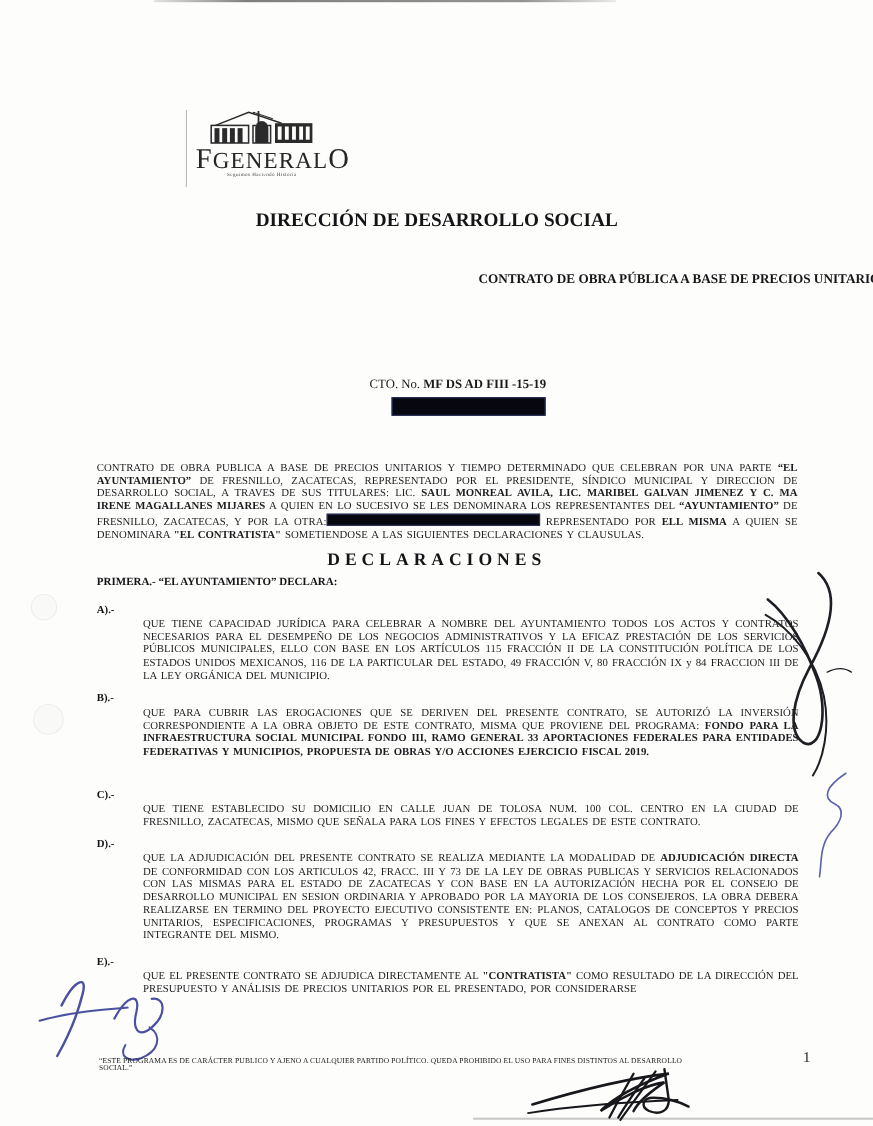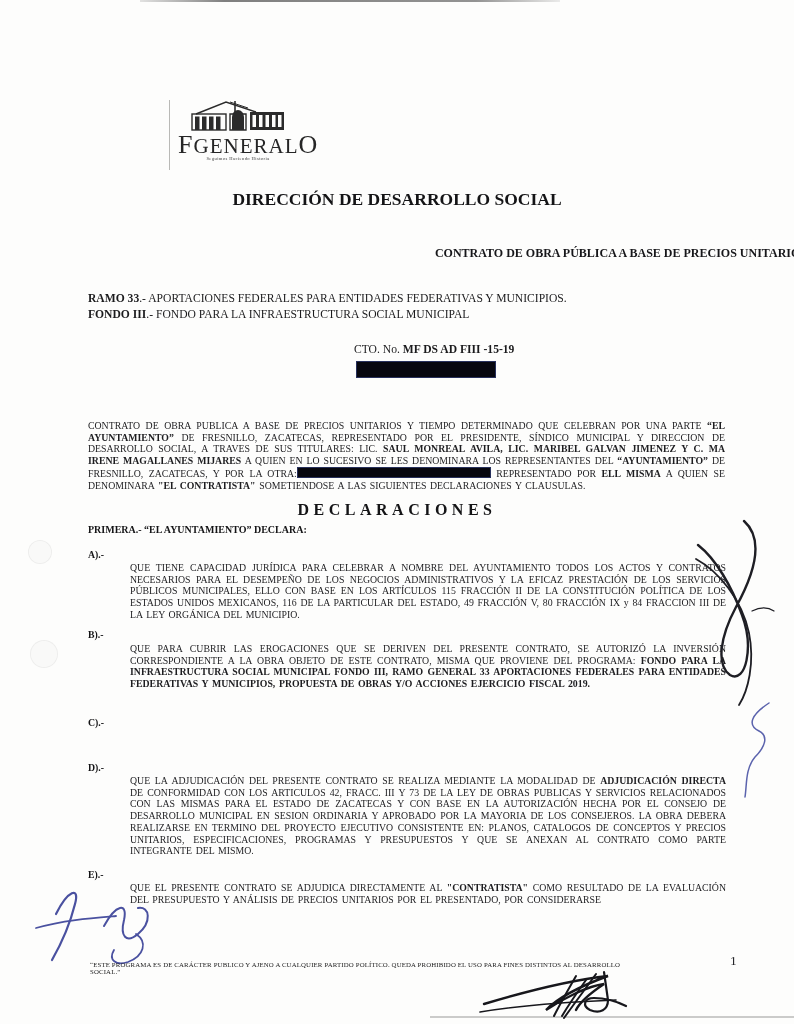--- a/index.html
+++ b/index.html
@@ -26,21 +26,21 @@
   .fres-tag{font-size:4.6px;letter-spacing:.4px;color:#3a3a3a;margin-top:0;}
   .crest-wrap{left:88px;top:94px;width:72px;text-align:center;color:#2d2d2d;}
   .crest-label{font-size:4.8px;letter-spacing:.3px;margin-top:1px;}
   .crest-years{font-size:8.5px;font-weight:bold;letter-spacing:.5px;}
   .title{left:0;top:188px;width:794px;text-align:center;font-weight:bold;
     font-size:17.5px;line-height:22px;color:#141416;}
   .subtitle{left:0;top:246px;width:794px;text-align:right;font-weight:bold;
     font-size:12px;color:#17171a;margin-left:13px;}
   
   .ramo{left:88px;top:291px;width:645px;font-size:11.6px;line-height:16px;color:#1b1b1d;}
-  .cto{left:354px;top:343px;font-size:11.6px;color:#1b1b1d;}
+  .cto{left:336px;top:343px;font-size:11.6px;color:#1b1b1d;}
   .redact-block{left:356px;top:361px;width:138px;height:15px;
     background:#07070f;border:1.5px solid #27305c;}
   
   .para{font-size:9.8px;line-height:11.7px;text-align:justify;word-spacing:1.2px;color:#1d1d20;}
   .intro{left:88px;top:420px;width:637px;}
   .redact-inline{display:inline-block;width:192px;height:9px;background:#07070f;
     border:1px solid #27305c;vertical-align:-1px;}
   .decl-title{left:0;top:501px;width:794px;text-align:center;font-weight:bold;
     font-size:16px;letter-spacing:4.5px;color:#141416;}
   .primera{left:88px;top:524px;font-weight:bold;font-size:10px;color:#141416;}
@@ -90,53 +90,50 @@
     </svg>
     <div class="fres-name"><span class="cap">F</span><span>GENERAL</span><span class="cap">O</span></div>
     <div class="fres-tag">Seguimos Haciendo Historia</div>
   </div>
 
   <div class="abs title">
     <div>DIRECCIÓN DE DESARROLLO SOCIAL</div>
   </div>
   <div class="abs subtitle">CONTRATO DE OBRA PÚBLICA A BASE DE PRECIOS UNITARIOS</div>
 
-  <div class="abs ramo">
-    <div><span class="b">RAMO 33</span><span>.- APORTACIONES FEDERALES PARA ENTIDADES FEDERATIVAS Y MUNICIPIOS.</span></div>
-    <div><span class="b">FONDO III</span><span>.- FONDO PARA LA INFRAESTRUCTURA SOCIAL MUNICIPAL</span></div>
-  </div>
 
   <div class="abs cto"><span>CTO. No. </span><span class="b">MF DS AD FIII -15-19</span></div>
   <div class="abs redact-block"></div>
 
   <div class="abs para intro">
     <span>CONTRATO DE OBRA PUBLICA A BASE DE PRECIOS UNITARIOS Y TIEMPO DETERMINADO QUE CELEBRAN POR UNA PARTE </span><span class="b">“EL AYUNTAMIENTO”</span><span> DE FRESNILLO, ZACATECAS, REPRESENTADO POR EL PRESIDENTE,  SÍNDICO MUNICIPAL Y DIRECCION DE DESARROLLO SOCIAL, A TRAVES DE SUS TITULARES: LIC. </span><span class="b">SAUL MONREAL AVILA,  LIC. MARIBEL GALVAN JIMENEZ Y C. MA IRENE MAGALLANES MIJARES</span><span> A QUIEN EN LO SUCESIVO  SE  LES  DENOMINARA  LOS REPRESENTANTES DEL </span><span class="b">“AYUNTAMIENTO”</span><span> DE FRESNILLO, ZACATECAS, Y POR LA OTRA:</span><span class="redact-inline"></span><span> REPRESENTADO POR </span><span class="b">ELL MISMA</span><span> A  QUIEN SE DENOMINARA </span><span class="b">"EL CONTRATISTA"</span><span> SOMETIENDOSE A LAS  SIGUIENTES DECLARACIONES Y CLAUSULAS.</span>
   </div>
 
   <div class="abs decl-title">DECLARACIONES</div>
   <div class="abs primera">PRIMERA.- “EL AYUNTAMIENTO” DECLARA:</div>
 
   <div class="abs sec-label la">A).-</div>
   <div class="abs para sec-para pa">QUE TIENE CAPACIDAD JURÍDICA PARA CELEBRAR A NOMBRE DEL AYUNTAMIENTO TODOS LOS ACTOS Y CONTRATOS NECESARIOS PARA EL DESEMPEÑO DE LOS NEGOCIOS ADMINISTRATIVOS Y LA EFICAZ PRESTACIÓN DE LOS SERVICIOS PÚBLICOS MUNICIPALES, ELLO CON BASE EN LOS ARTÍCULOS 115 FRACCIÓN II DE LA CONSTITUCIÓN POLÍTICA DE LOS ESTADOS UNIDOS MEXICANOS, 116 DE LA PARTICULAR DEL ESTADO, 49 FRACCIÓN V, 80 FRACCIÓN IX y 84 FRACCION III DE LA LEY ORGÁNICA DEL MUNICIPIO.</div>
 
   <div class="abs sec-label lb">B).-</div>
   <div class="abs para sec-para pb">
     <span>QUE  PARA CUBRIR  LAS EROGACIONES QUE SE  DERIVEN DEL  PRESENTE  CONTRATO,  SE  AUTORIZÓ LA INVERSIÓN CORRESPONDIENTE A LA OBRA  OBJETO DE ESTE CONTRATO, MISMA QUE PROVIENE DEL PROGRAMA: </span><span class="b">FONDO PARA LA INFRAESTRUCTURA SOCIAL MUNICIPAL FONDO III, RAMO GENERAL 33 APORTACIONES FEDERALES PARA ENTIDADES FEDERATIVAS Y MUNICIPIOS, PROPUESTA DE OBRAS Y/O ACCIONES EJERCICIO FISCAL 2019.</span>
   </div>
 
   <div class="abs sec-label lc">C).-</div>
+  <div class="abs para sec-para pc">QUE TIENE  ESTABLECIDO SU DOMICILIO EN  CALLE JUAN DE TOLOSA NUM. 100 COL. CENTRO EN LA CIUDAD DE FRESNILLO, ZACATECAS, MISMO QUE SEÑALA PARA LOS FINES  Y  EFECTOS LEGALES DE  ESTE CONTRATO.</div>
 
   <div class="abs sec-label ld">D).-</div>
   <div class="abs para sec-para pd">
     <span>QUE LA ADJUDICACIÓN DEL PRESENTE CONTRATO SE REALIZA MEDIANTE LA MODALIDAD DE </span><span class="b">ADJUDICACIÓN DIRECTA</span><span> DE CONFORMIDAD CON LOS ARTICULOS 42, FRACC. III Y 73 DE LA LEY DE OBRAS PUBLICAS Y SERVICIOS RELACIONADOS CON LAS MISMAS PARA EL ESTADO DE ZACATECAS Y CON  BASE EN LA AUTORIZACIÓN  HECHA POR EL CONSEJO DE DESARROLLO MUNICIPAL EN SESION ORDINARIA Y APROBADO POR LA MAYORIA DE LOS CONSEJEROS. LA OBRA DEBERA REALIZARSE EN TERMINO DEL PROYECTO EJECUTIVO CONSISTENTE EN: PLANOS, CATALOGOS DE CONCEPTOS Y PRECIOS UNITARIOS, ESPECIFICACIONES, PROGRAMAS Y PRESUPUESTOS Y QUE SE ANEXAN AL CONTRATO COMO PARTE INTEGRANTE DEL MISMO.</span>
   </div>
 
   <div class="abs sec-label le">E).-</div>
   <div class="abs para sec-para pe">
-    <span>QUE EL PRESENTE CONTRATO SE ADJUDICA DIRECTAMENTE AL </span><span class="b">"CONTRATISTA"</span><span> COMO RESULTADO DE LA EVALUACIÓN DEL PRESUPUESTO Y ANÁLISIS DE PRECIOS UNITARIOS POR EL PRESENTADO, POR CONSIDERARSE</span>
+    <span>QUE EL PRESENTE CONTRATO SE ADJUDICA DIRECTAMENTE AL </span><span class="b">"CONTRATISTA"</span><span> COMO RESULTADO DE LA DIRECCIÓN DEL PRESUPUESTO Y ANÁLISIS DE PRECIOS UNITARIOS POR EL PRESENTADO, POR CONSIDERARSE</span>
   </div>
 
   <svg class="abs" style="left:686px;top:515px;" width="95" height="195" viewBox="0 0 95 195">
     <path d="M58,6 C76,22 72,52 50,92 C34,122 30,150 44,160 C60,169 68,132 56,100 C46,72 30,44 12,30" fill="none" stroke="#1e1e24" stroke-width="2.4" stroke-linecap="round"></path>
     <path d="M10,44 C32,56 56,84 63,118 C69,148 62,176 53,190" fill="none" stroke="#1e1e24" stroke-width="1.8" stroke-linecap="round"></path>
     <path d="M66,96 C74,92 82,92 88,96" fill="none" stroke="#1e1e24" stroke-width="1.2" stroke-linecap="round"></path>
   </svg>
 
   <svg class="abs" style="left:725px;top:695px;" width="58" height="105" viewBox="0 0 58 105">
     <path d="M44,8 C26,20 22,30 34,36 C44,41 40,52 30,62 C20,74 22,90 20,102" fill="none" stroke="#5b63ad" stroke-width="1.5" stroke-linecap="round"></path>

